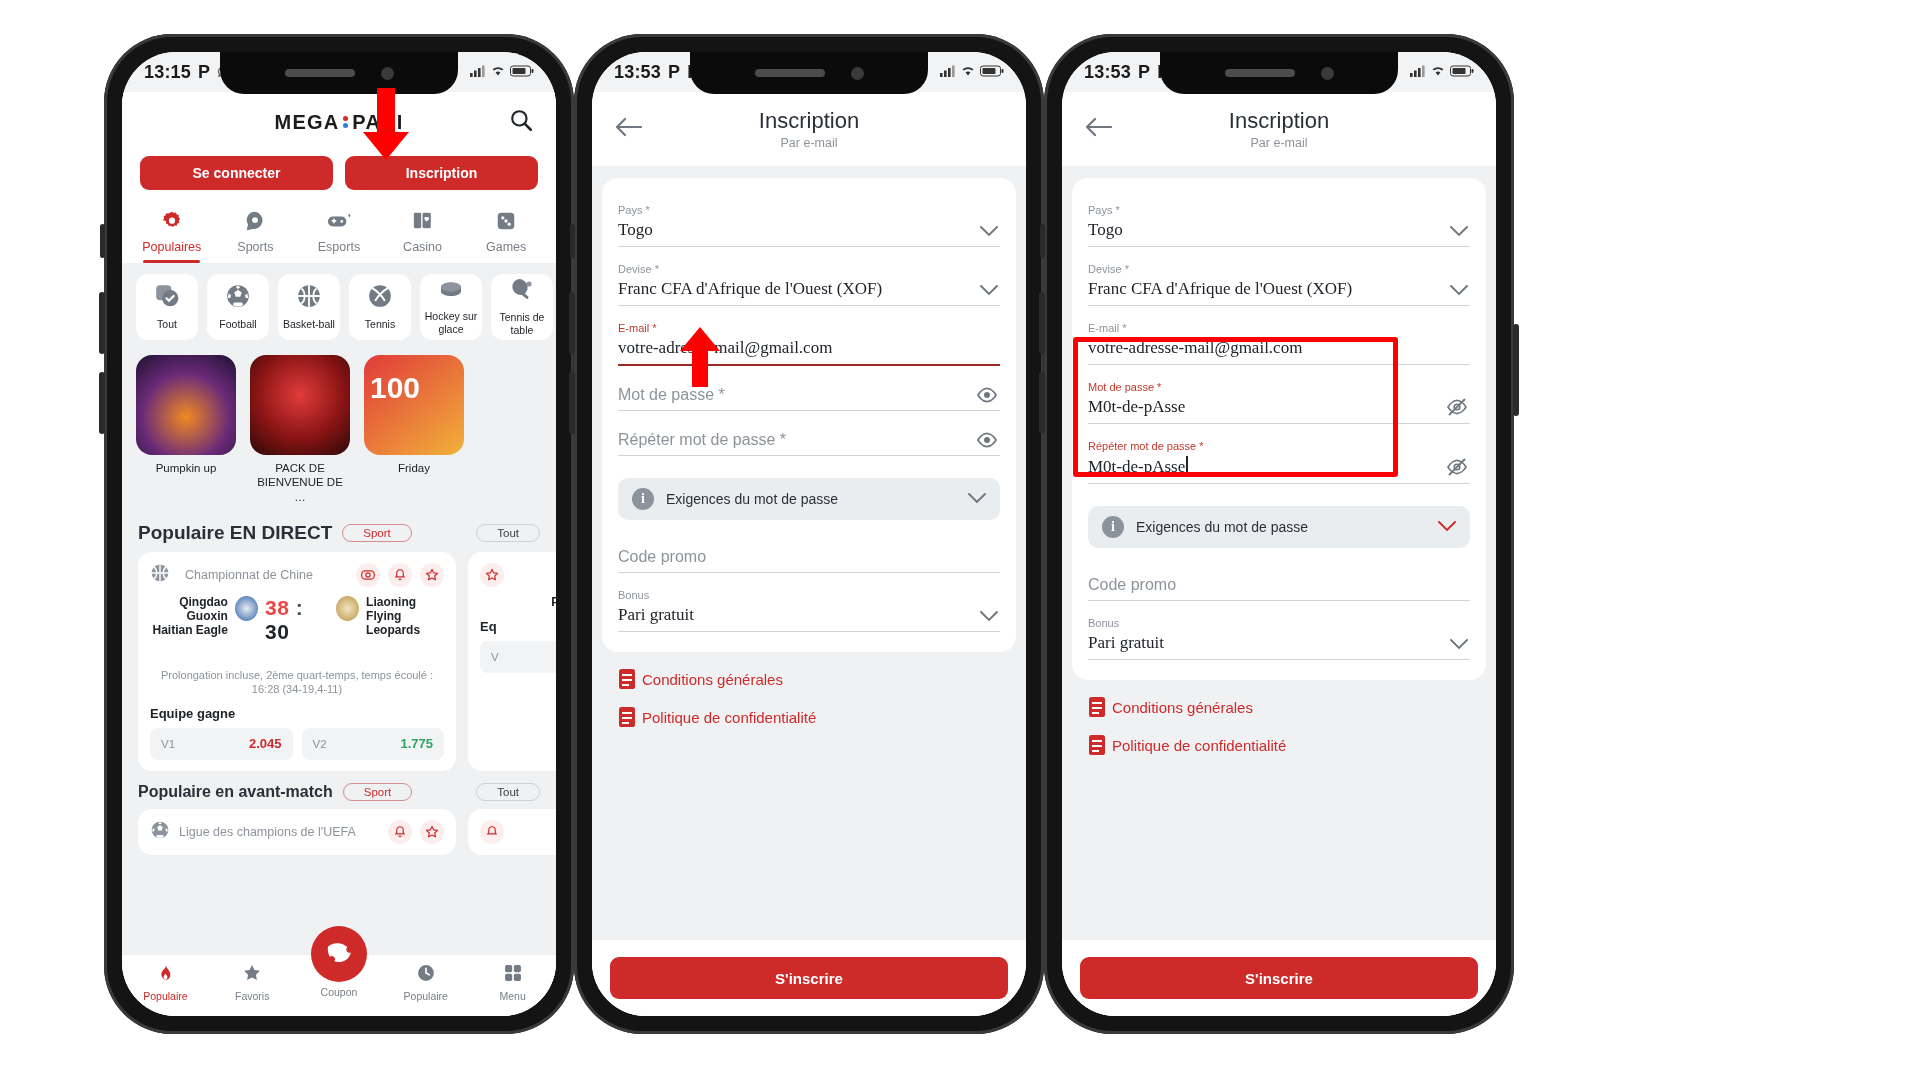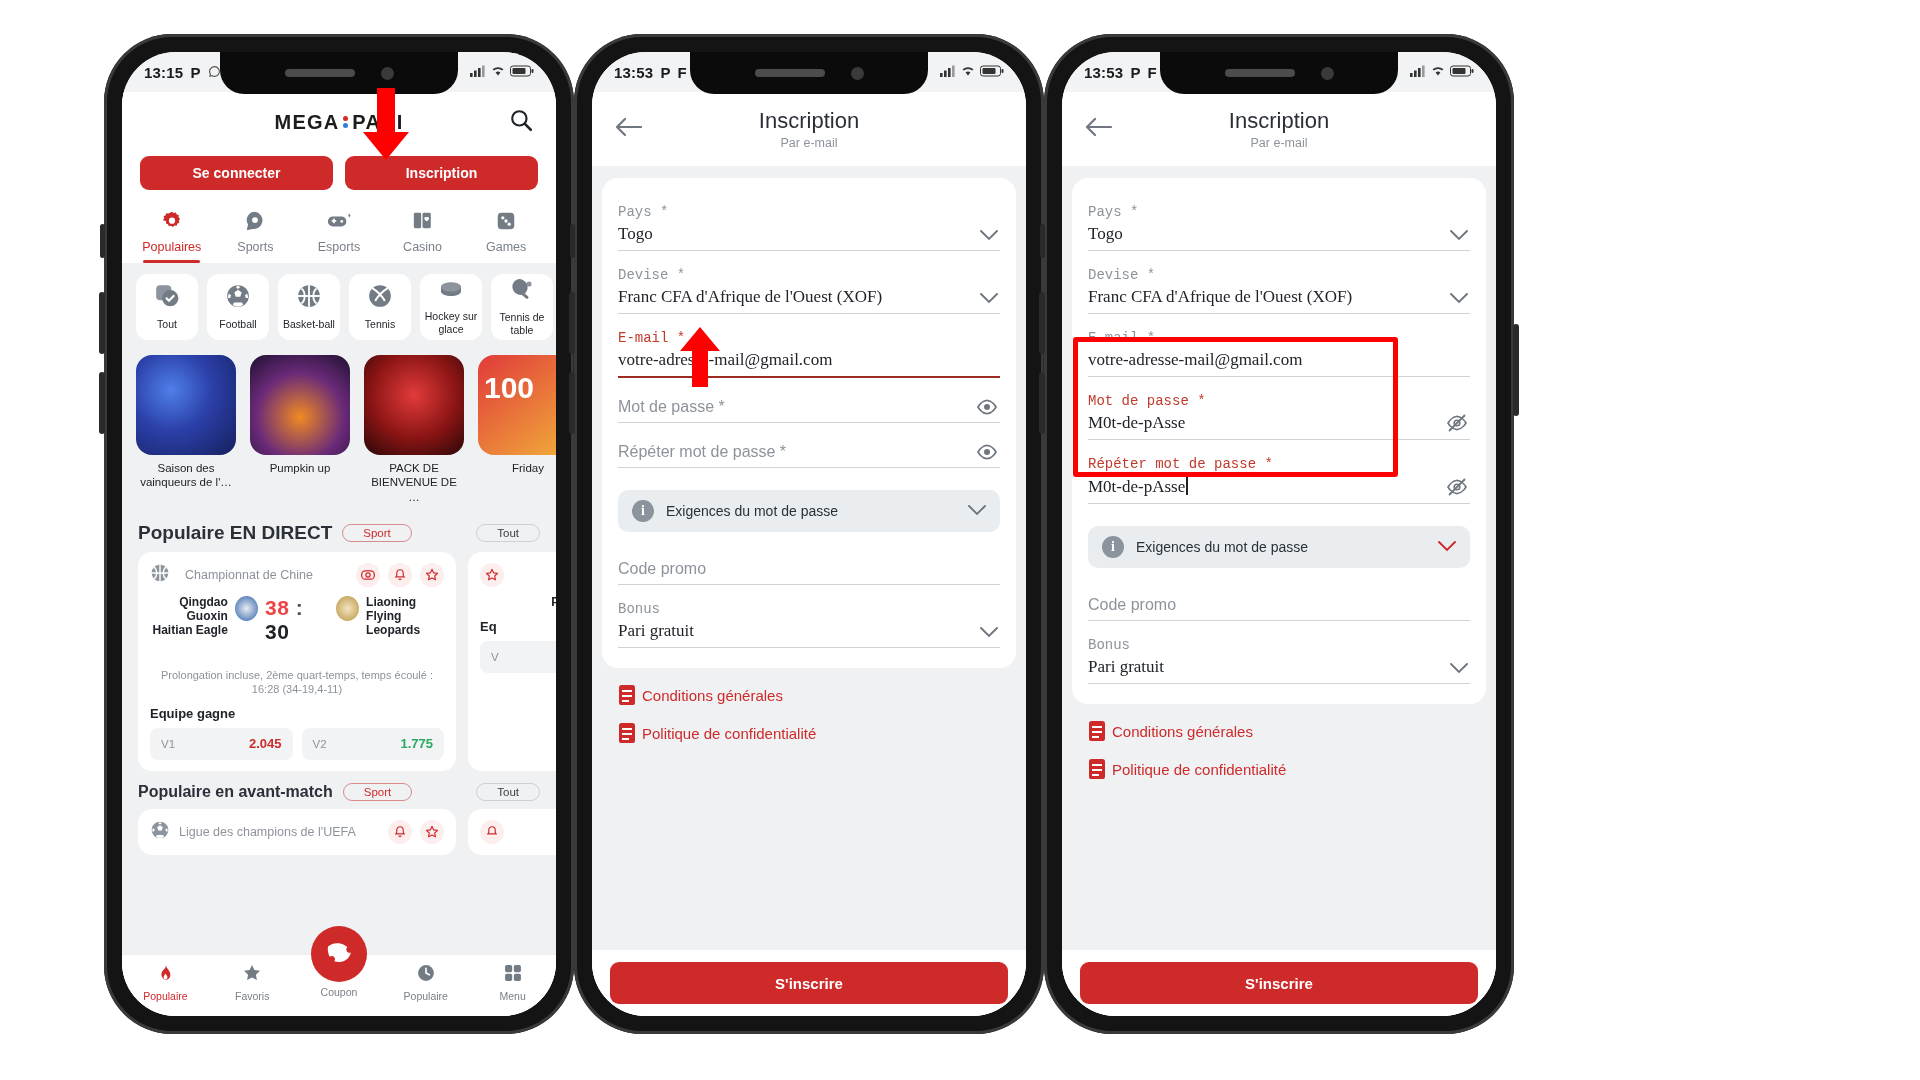--- a/index.html
+++ b/index.html
@@ -21,21 +21,21 @@
   .phone .speaker { width:70px; height:8px; border-radius:5px; background:#4c4c4c; }
   .phone .cam { width:13px; height:13px; border-radius:50%; background:#3a3a3a; }
   .side-btn { position:absolute; background:#2a2a2a; border-radius:3px; }
   .sb-mute { left:-4px; top:190px; width:5px; height:34px; }
   .sb-vu   { left:-5px; top:258px; width:6px; height:62px; }
   .sb-vd   { left:-5px; top:338px; width:6px; height:62px; }
   .sb-pw   { right:-5px; top:290px; width:6px; height:92px; }
 
   
   .statusbar { position:relative; height:40px; background:#f2f3f5; display:flex;
-     align-items:center; padding:0 22px; font-size:15px; color:#1b1b1b; z-index:30;}
+     align-items:center; padding:0 22px; font-size:18px; color:#1b1b1b; z-index:30;}
   .sb-left { display:flex; align-items:center; gap:7px; font-weight:600; letter-spacing:.2px;}
   .sb-right { margin-left:auto; display:flex; align-items:center; gap:5px; font-size:11px; }
   .sb-icn { opacity:.85; }
 
   
   .scroll { position:relative; height:calc(100% - 40px); background:#eff1f3; overflow:hidden; }
   .p1-header { background:#fff; height:60px; display:flex; align-items:center;
      justify-content:center; position:relative; }
   .brand { font-size:20px; font-weight:800; letter-spacing:1.2px; color:#1c1c1c; display:flex; align-items:center;}
   .brand .dots { display:inline-flex; flex-direction:column; gap:2px; margin:0 4px; }
@@ -116,41 +116,41 @@
 
   
   .reg-head { background:#fff; height:74px; display:flex; flex-direction:column;
      align-items:center; justify-content:center; position:relative; }
   .reg-title { font-size:22px; color:#2b3038; }
   .reg-sub { font-size:12.5px; color:#8d939b; margin-top:2px; }
   .back-ic { position:absolute; left:22px; top:50%; transform:translateY(-50%); }
   .reg-body { background:#eff1f3; height:calc(100% - 114px); overflow:hidden; position:relative; }
   .formcard { background:#fff; border-radius:16px; margin:12px 10px 0; padding:14px 16px 16px; }
   .field { position:relative; padding-top:12px; padding-bottom:4px; }
-  .field .lab { font-size:14px; color:#8d939b;font-family:Liberation Mono, monospace; }
+  .field .lab { font-size:11px; color:#8d939b; }
   .field .lab.req { color:#c0392b; }
   .field .val { font-family:"Liberation Serif", serif; font-size:17px; color:#20242a;
      padding:4px 0 6px; min-height:28px; }
   .field .ph { font-family:"Liberation Sans", sans-serif; font-size:16px; color:#8d939b;
      padding:4px 0 6px; min-height:28px; }
   .field .rule { height:1px; background:#cfd4d8; }
   .field .rule.hot { height:2px; background:#9c2b22; }
   .field .chev { position:absolute; right:2px; bottom:10px; }
   .field .eye { position:absolute; right:2px; bottom:8px; }
   .infobox { background:#e9edf0; border-radius:10px; height:42px; display:flex; align-items:center;
      gap:12px; padding:0 14px; margin-top:18px; }
   .infobox .txt { font-size:14px; color:#2b3038; }
   .infobox .chev { margin-left:auto; }
   .ibadge { width:22px; height:22px; border-radius:50%; background:#8b939c; color:#fff;
      font-size:14px; font-weight:700; display:flex; align-items:center; justify-content:center;
      font-family:"Liberation Serif", serif; }
   .linkrow { display:flex; align-items:center; gap:6px; padding:16px 26px 0; }
   .linkrow .lt { font-size:15px; color:#cf2a2a; }
   .doc-ic { width:18px; height:22px; }
-  .submit { position:absolute; left:0; right:0; bottom:0; height:66px; background:#fff;
+  .submit { position:absolute; left:0; right:0; bottom:0; height:76px; background:#fff;
      display:flex; align-items:center; padding:11px 18px; }
   .submit .btn { flex:1; height:42px; border-radius:9px; background:#cf2a2a; color:#fff;
      font-size:15px; font-weight:700; display:flex; align-items:center; justify-content:center; }
 
   .hl-box { position:absolute; border:5px solid #ff0000; border-radius:3px; pointer-events:none; z-index:15; }
   .caret { display:inline-block; width:2px; height:19px; background:#20242a;
      vertical-align:-3px; margin-left:1px; }
 
   
   .arrow { position:absolute; z-index:60; }
@@ -334,24 +334,20 @@
                   <ellipse cx="10" cy="9" rx="7.5" ry="8" fill="#737b85" transform="rotate(-25 10 9)"></ellipse>
                   <rect x="13" y="14" width="8" height="3" rx="1.5" fill="#737b85" transform="rotate(40 13 14)"></rect>
                   <circle cx="19" cy="6" r="2.6" fill="#8d949d"></circle>
                 </svg>
             </span>
             <span class="lbl">Tennis de table</span>
           </div>
         </div>
 
         <div class="promos">
-          <div class="promo">
-            <div class="art art-a"></div>
-            <div class="cap">Saison des vainqueurs de l'…</div>
-          </div>
           <div class="promo">
             <div class="art art-b"></div>
             <div class="cap">Pumpkin up</div>
           </div>
           <div class="promo">
             <div class="art art-c"></div>
             <div class="cap">PACK DE BIENVENUE DE …</div>
           </div>
           <div class="promo">
             <div class="art art-d">

